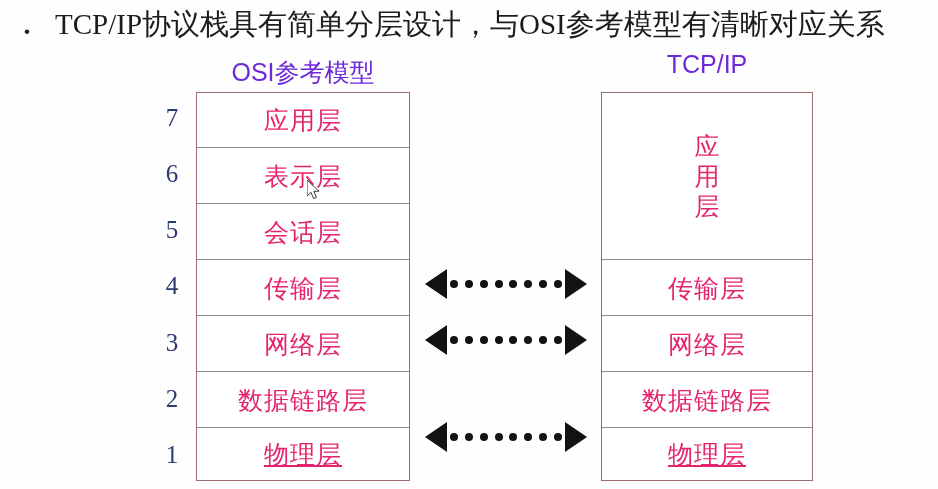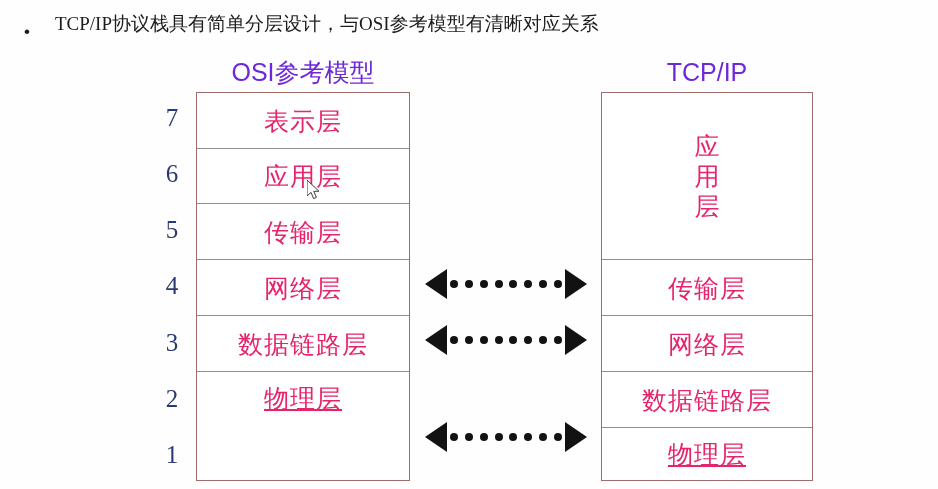--- a/index.html
+++ b/index.html
@@ -28,38 +28,38 @@
     width:10px;height:10px;
     margin-left:22px;margin-top:19px;
     flex:0 0 auto;
     color:#1a1a1a;
     font-size:17px;line-height:10px;
     text-align:center;
   }
   .bullet-text{
     margin-left:23px;
     font-family:"Liberation Serif","DejaVu Serif",serif;
-    font-size:19px;
+    font-size:29px;
     line-height:32px;
     color:#1c1c1c;
     letter-spacing:0px;
     white-space:nowrap;
   }
 
   
   .caption{
     position:absolute;
     font-size:25px;
     line-height:28px;
     color:#6d28d9;
     text-align:center;
     white-space:nowrap;
   }
   #caption-osi{ left:196px; top:58px; width:214px; }
-  #caption-tcpip{ left:601px; top:58px; width:212px; }
+  #caption-tcpip{ left:601px; top:50px; width:212px; }
 
   
   .stack{
     position:absolute;
     box-sizing:border-box;
     border:1.4px solid #9f6b6b;
     background:#ffffff;
   }
   #osi-stack{ left:196px; top:92px; width:214px; height:389px; }
   #tcpip-stack{ left:601px; top:92px; width:212px; height:389px; }
@@ -144,22 +144,23 @@
 
   <div class="num" style="left:155px;top:105px;">7</div>
   <div class="num" style="left:155px;top:161px;">6</div>
   <div class="num" style="left:155px;top:217px;">5</div>
   <div class="num" style="left:155px;top:273px;">4</div>
   <div class="num" style="left:155px;top:330px;">3</div>
   <div class="num" style="left:155px;top:386px;">2</div>
   <div class="num" style="left:155px;top:442px;">1</div>
 
   <div class="stack" id="osi-stack">
+    <div class="cell" style="height:55px;">应用层</div>
     <div class="cell" style="height:56px;">表示层</div>
-    <div class="cell" style="height:55px;">应用层</div>
+    <div class="cell" style="height:56px;">会话层</div>
     <div class="cell" style="height:56px;">传输层</div>
     <div class="cell" style="height:56px;">网络层</div>
     <div class="cell" style="height:56px;">数据链路层</div>
     <div class="cell last" style="height:51px;">物理层</div>
   </div>
 
   <div class="stack" id="tcpip-stack">
     <div class="cell tall" style="height:167px;">
       <span>应</span>
       <span>用</span>

